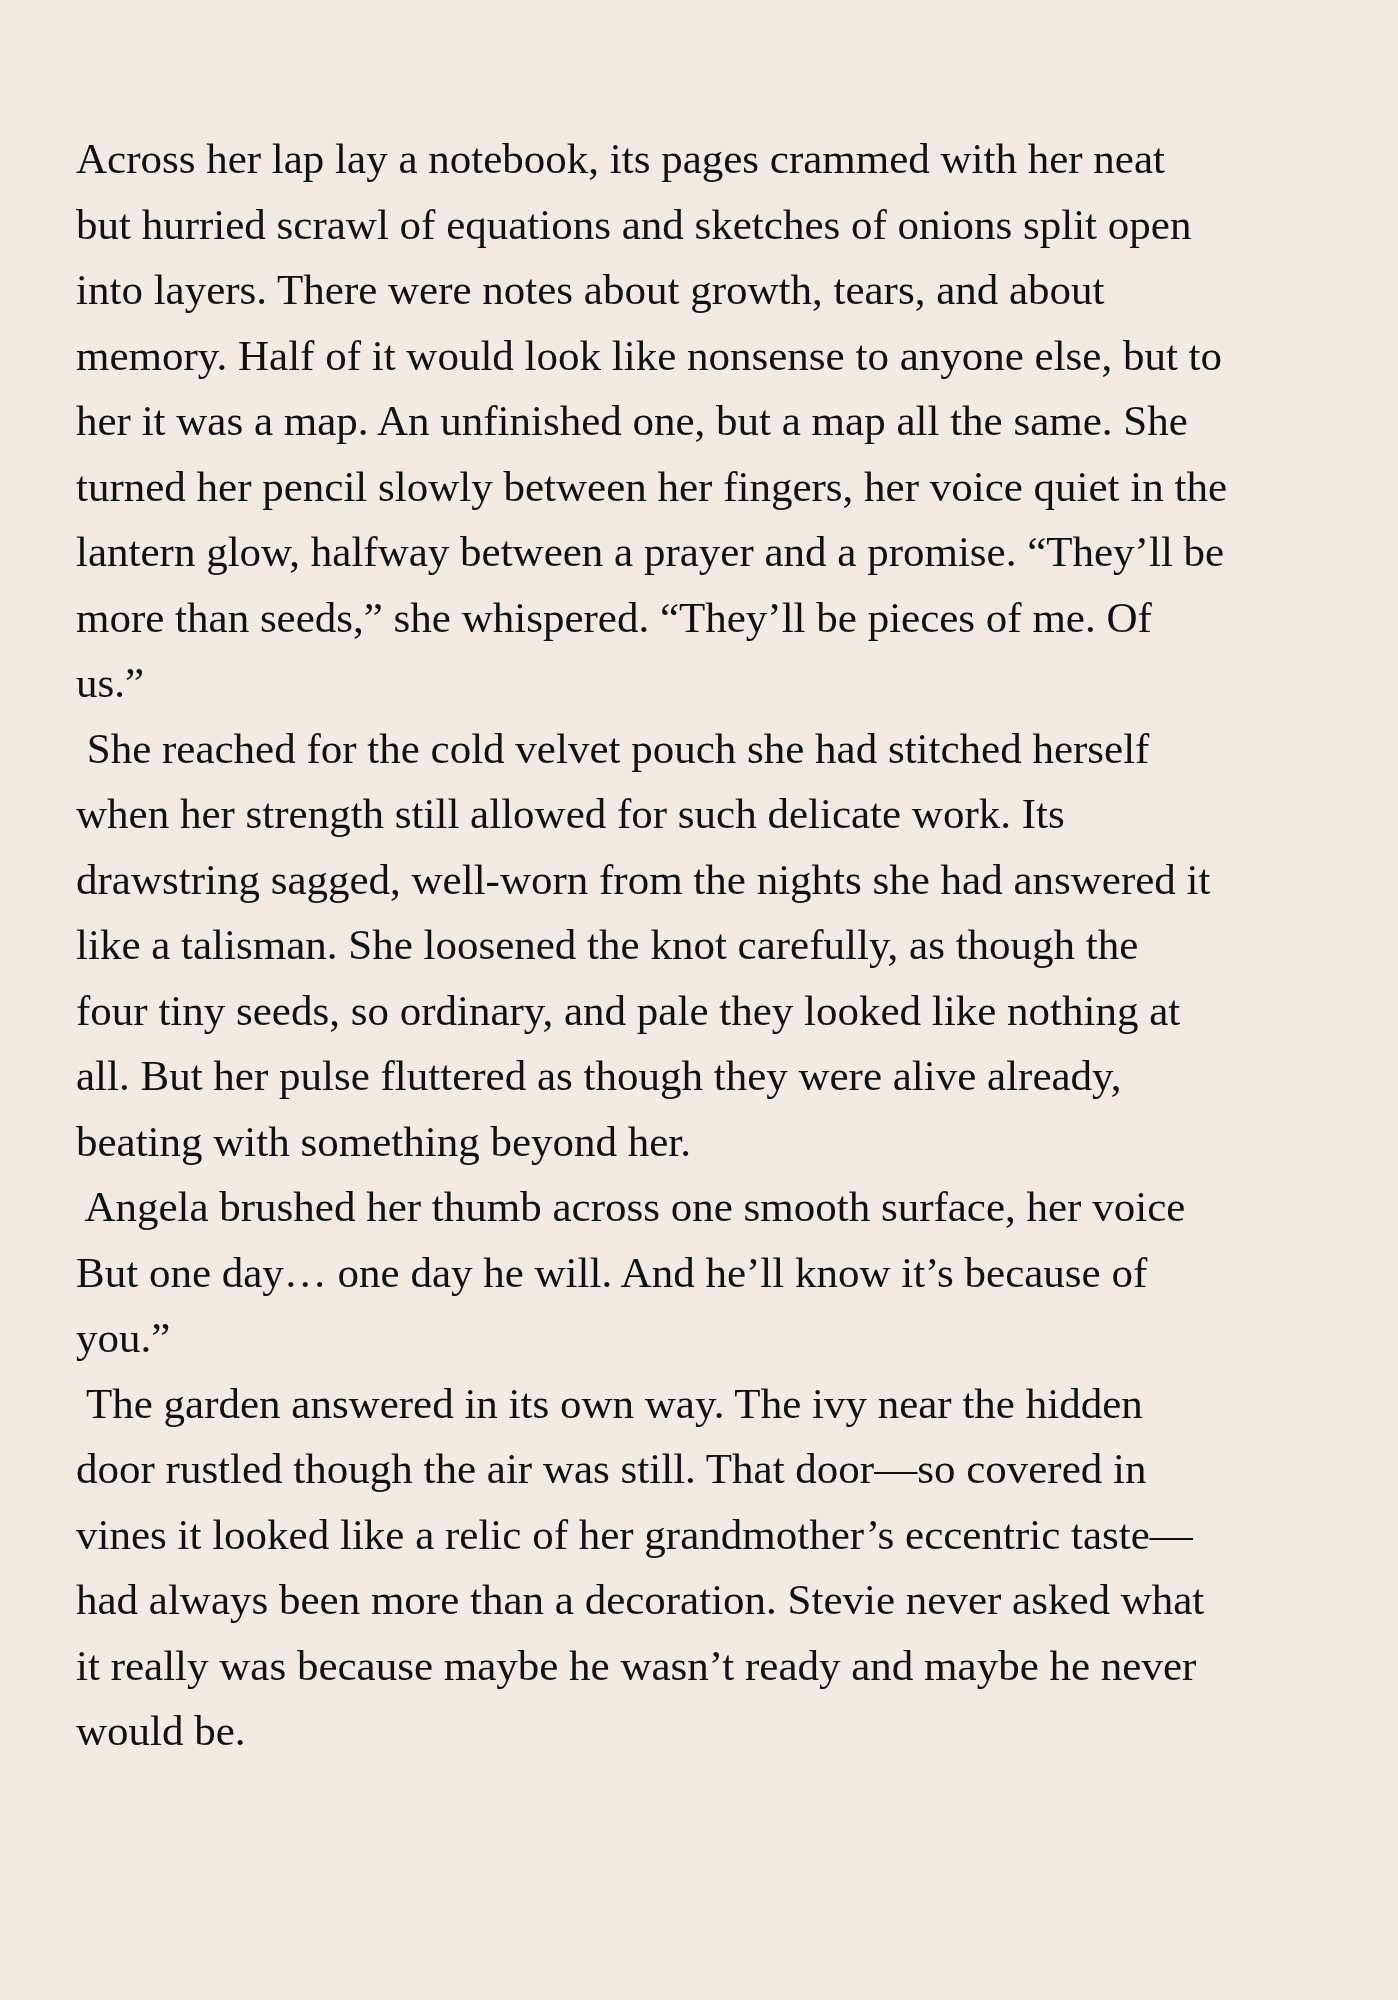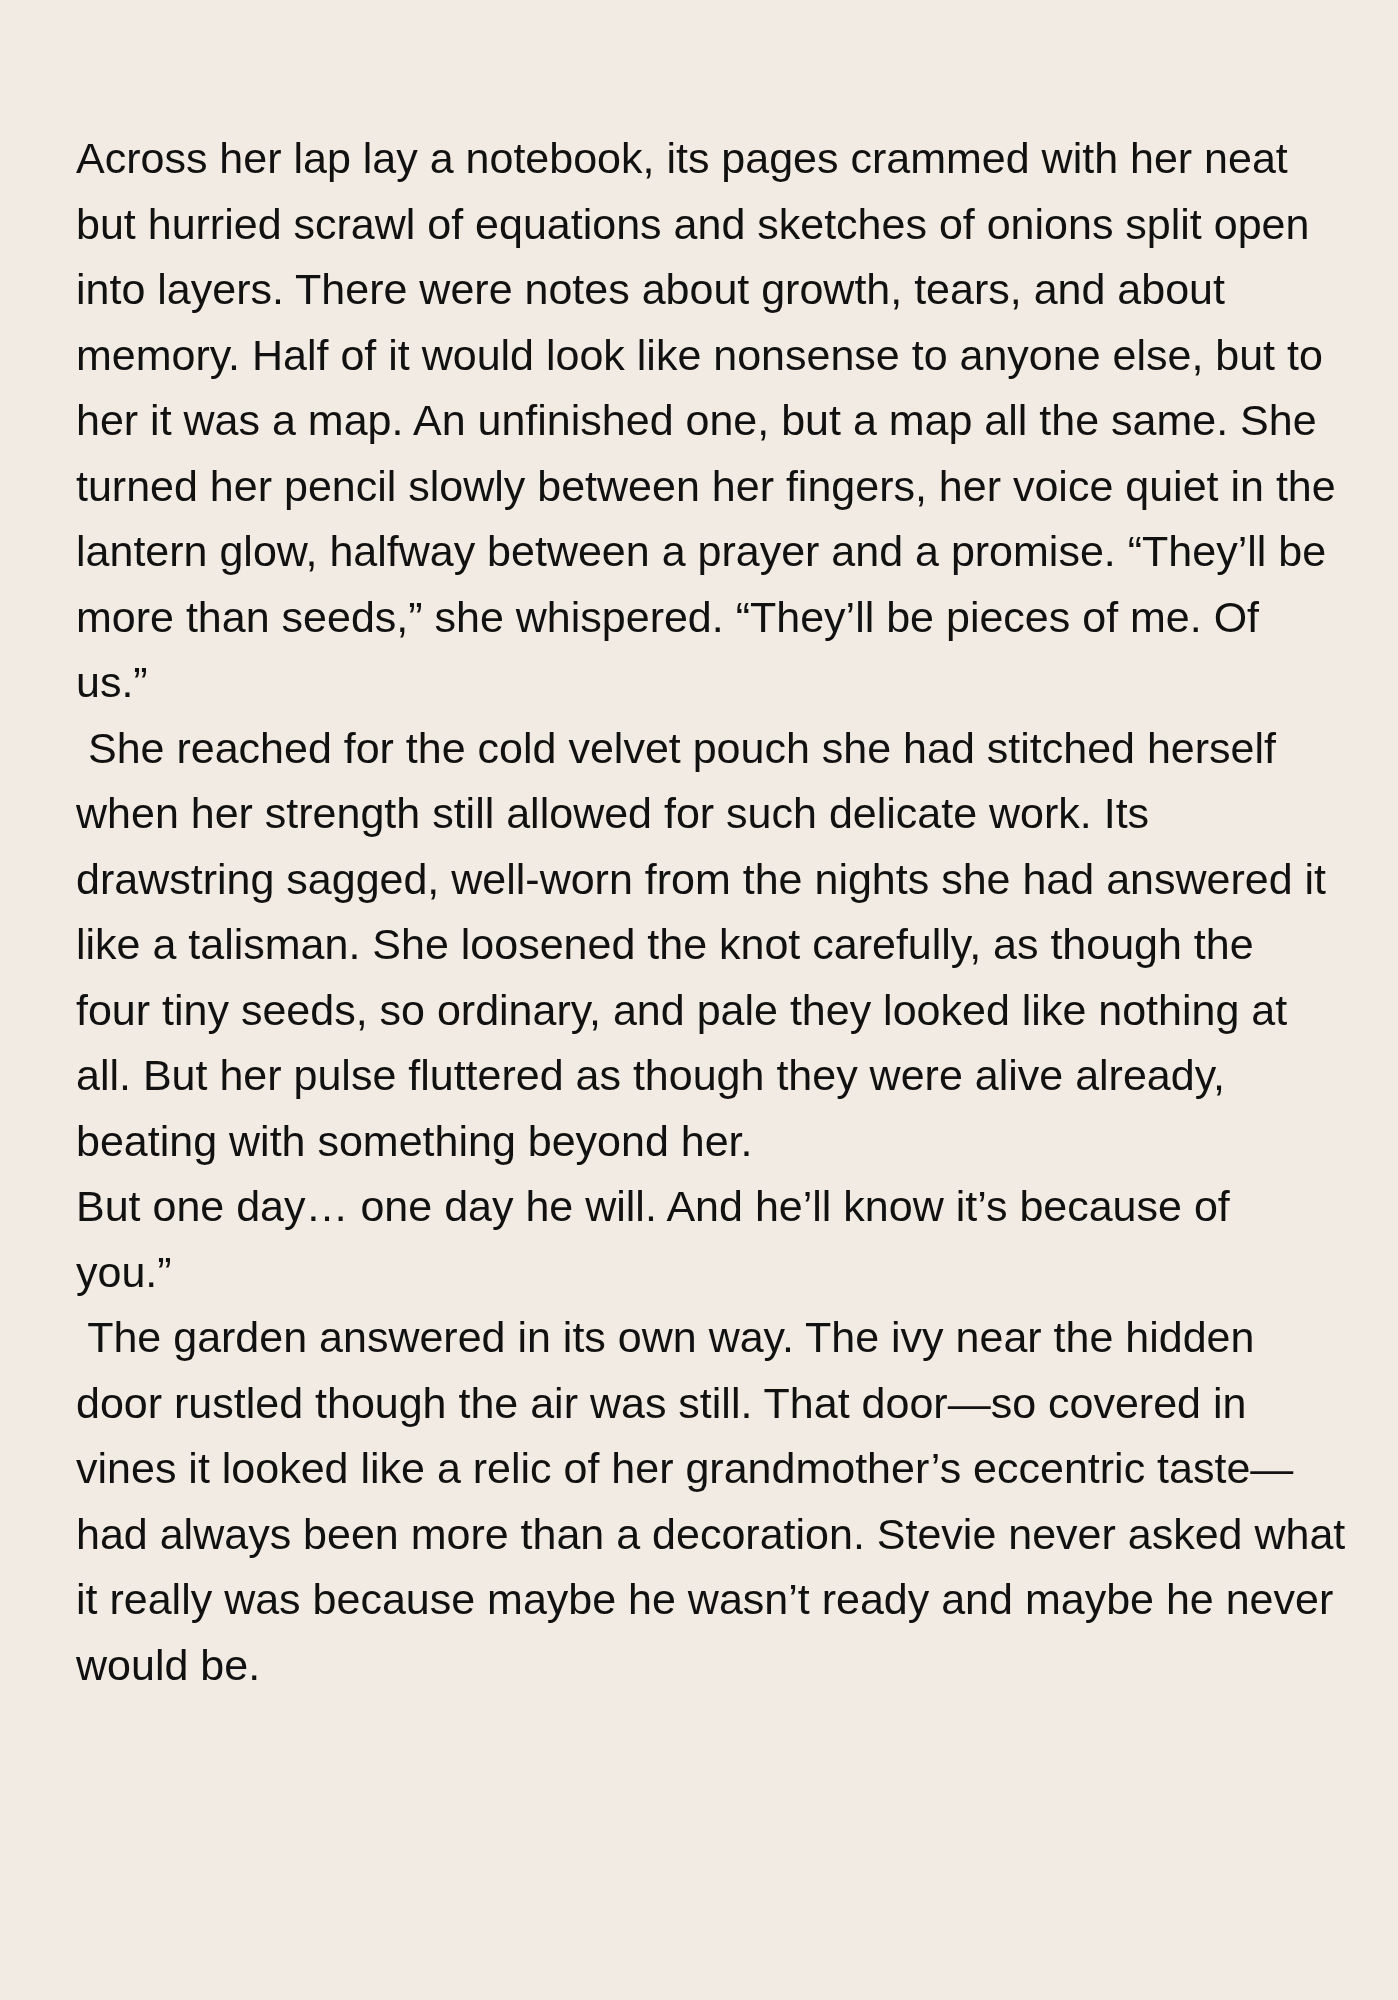--- a/index.html
+++ b/index.html
@@ -16,21 +16,21 @@
     padding: 126px 40px 0 76px;
     overflow: hidden;
   }
   .text-block p {
     margin: 0;
     padding: 0;
   }
   .line {
     display: block;
     white-space: pre;
-    font-family: Liberation Sans, sans-serif;
+    font-family: Liberation Serif, serif;
     font-size: 43px;
     line-height: 65.5px;
     color: #111111;
     letter-spacing: 0px;
   }
 </style>
 </head>
 <body>
 
 <div class="page">
@@ -49,20 +49,21 @@
       <p>
         <span class="line"> She reached for the cold velvet pouch she had stitched herself</span>
         <span class="line">when her strength still allowed for such delicate work. Its</span>
         <span class="line">drawstring sagged, well-worn from the nights she had answered it</span>
         <span class="line">like a talisman. She loosened the knot carefully, as though the</span>
         <span class="line">four tiny seeds, so ordinary, and pale they looked like nothing at</span>
         <span class="line">all. But her pulse fluttered as though they were alive already,</span>
         <span class="line">beating with something beyond her.</span>
       </p>
       <p>
+        <span class="line"> Angela brushed her thumb across one smooth surface, her voice</span>
         <span class="line">But one day… one day he will. And he’ll know it’s because of</span>
         <span class="line">you.”</span>
       </p>
       <p>
         <span class="line"> The garden answered in its own way. The ivy near the hidden</span>
         <span class="line">door rustled though the air was still. That door—so covered in</span>
         <span class="line">vines it looked like a relic of her grandmother’s eccentric taste—</span>
         <span class="line">had always been more than a decoration. Stevie never asked what</span>
         <span class="line">it really was because maybe he wasn’t ready and maybe he never</span>
         <span class="line">would be.</span>

